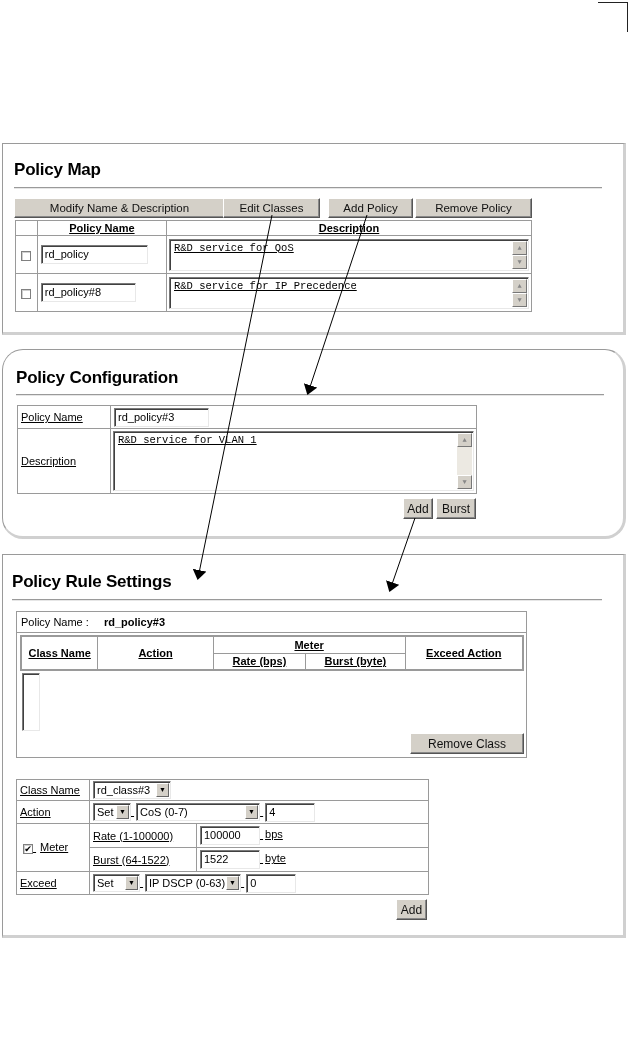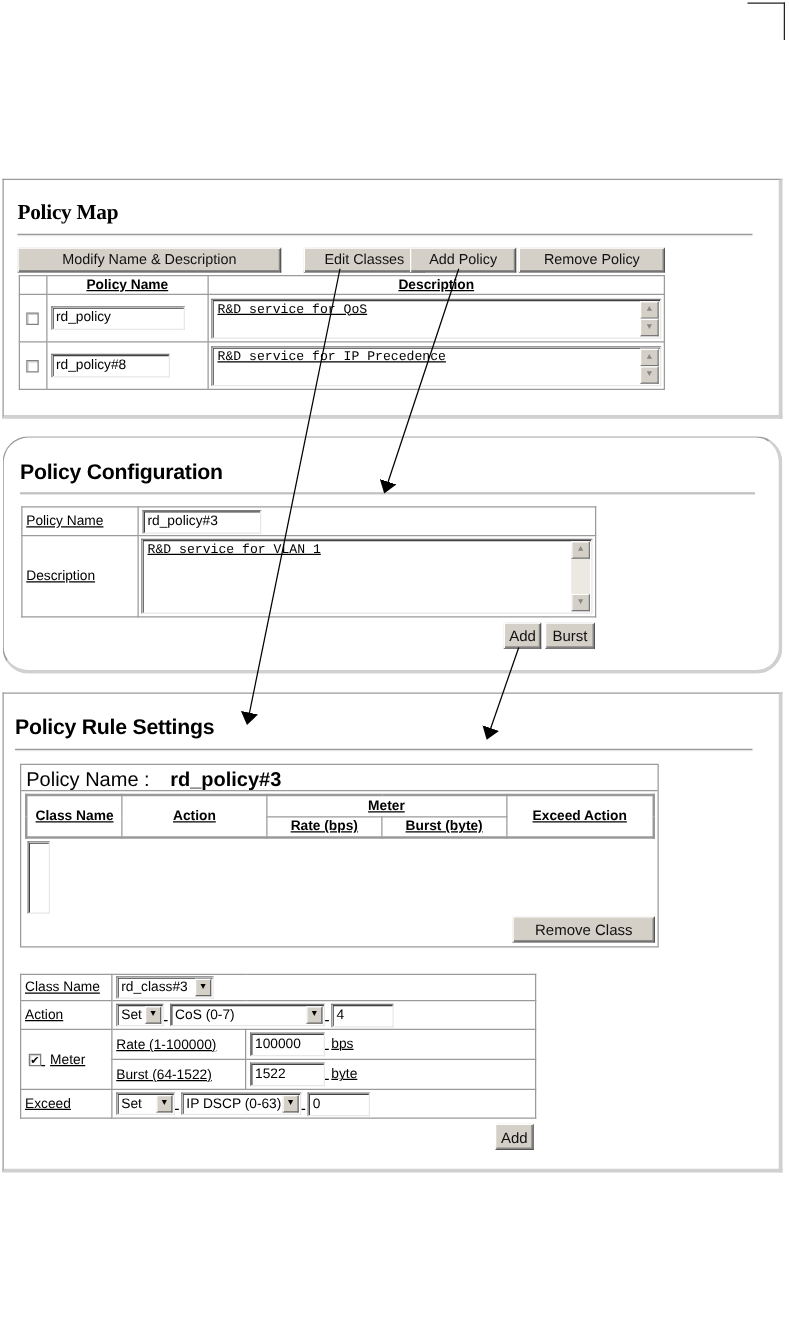--- a/index.html
+++ b/index.html
@@ -41,25 +41,25 @@
              font-size:7px; line-height:12px; text-align:center; color:#000; }
   .lbl { font-size:11px; }
   svg.arrows { position:absolute; left:0; top:0; pointer-events:none; }
 </style>
 </head>
 <body>
 
 <div class="corner"></div>
 
 <div class="panel" style="top:143px;height:192px;">
-  <h1 style="left:11px;top:16px;font-family:Liberation Serif, serif;">Policy Map</h1>
+  <h1 style="left:11px;top:16px;">Policy Map</h1>
   <div class="rule" style="left:11px;top:43px;width:588px;"></div>
 
   <button class="btn" style="left:11px;top:54px;width:211px;height:20px;">Modify Name &amp; Description</button>
-  <button class="btn" style="left:240px;top:54px;width:97px;height:20px;">Edit Classes</button>
+  <button class="btn" style="left:220px;top:54px;width:97px;height:20px;">Edit Classes</button>
   <button class="btn" style="left:325px;top:54px;width:85px;height:20px;">Add Policy</button>
   <button class="btn" style="left:412px;top:54px;width:117px;height:20px;">Remove Policy</button>
 
   <table class="grid" style="left:12px;top:76px;width:517px;">
     <tbody>
         <tr style="height:15px;">
       <th style="width:16px;"></th>
       <th style="width:124px;">Policy Name</th>
       <th>Description</th>
     </tr>
@@ -120,21 +120,21 @@
 
   <button class="btn" style="left:400px;top:148px;width:30px;height:21px;font-size:12px;">Add</button>
   <button class="btn" style="left:433px;top:148px;width:40px;height:21px;font-size:12px;">Burst</button>
 </div>
 
 <div class="panel" style="top:554px;height:384px;">
   <h1 style="left:9px;top:17px;">Policy Rule Settings</h1>
   <div class="rule" style="left:9px;top:44px;width:590px;"></div>
 
   <div style="position:absolute;left:13px;top:56px;width:511px;height:147px;border:1px solid #9a9a9a;box-sizing:border-box;">
-    <div style="position:absolute;left:4px;top:4px;font-size:16px;">
+    <div style="position:absolute;left:4px;top:4px;font-size:11px;">
       <span>Policy Name :</span>
       <span style="font-weight:bold;margin-left:12px;">rd_policy#3</span>
     </div>
     <div style="position:absolute;left:0;top:20px;width:509px;border-top:1px solid #9a9a9a;"></div>
     <table class="grid" style="left:3px;top:23px;width:504px;border-width:2px;">
       <tbody>
           <tr style="height:17px;">
         <th rowspan="2" style="width:69px;">Class Name</th>
         <th rowspan="2" style="width:108px;">Action</th>
         <th colspan="2">Meter</th>

